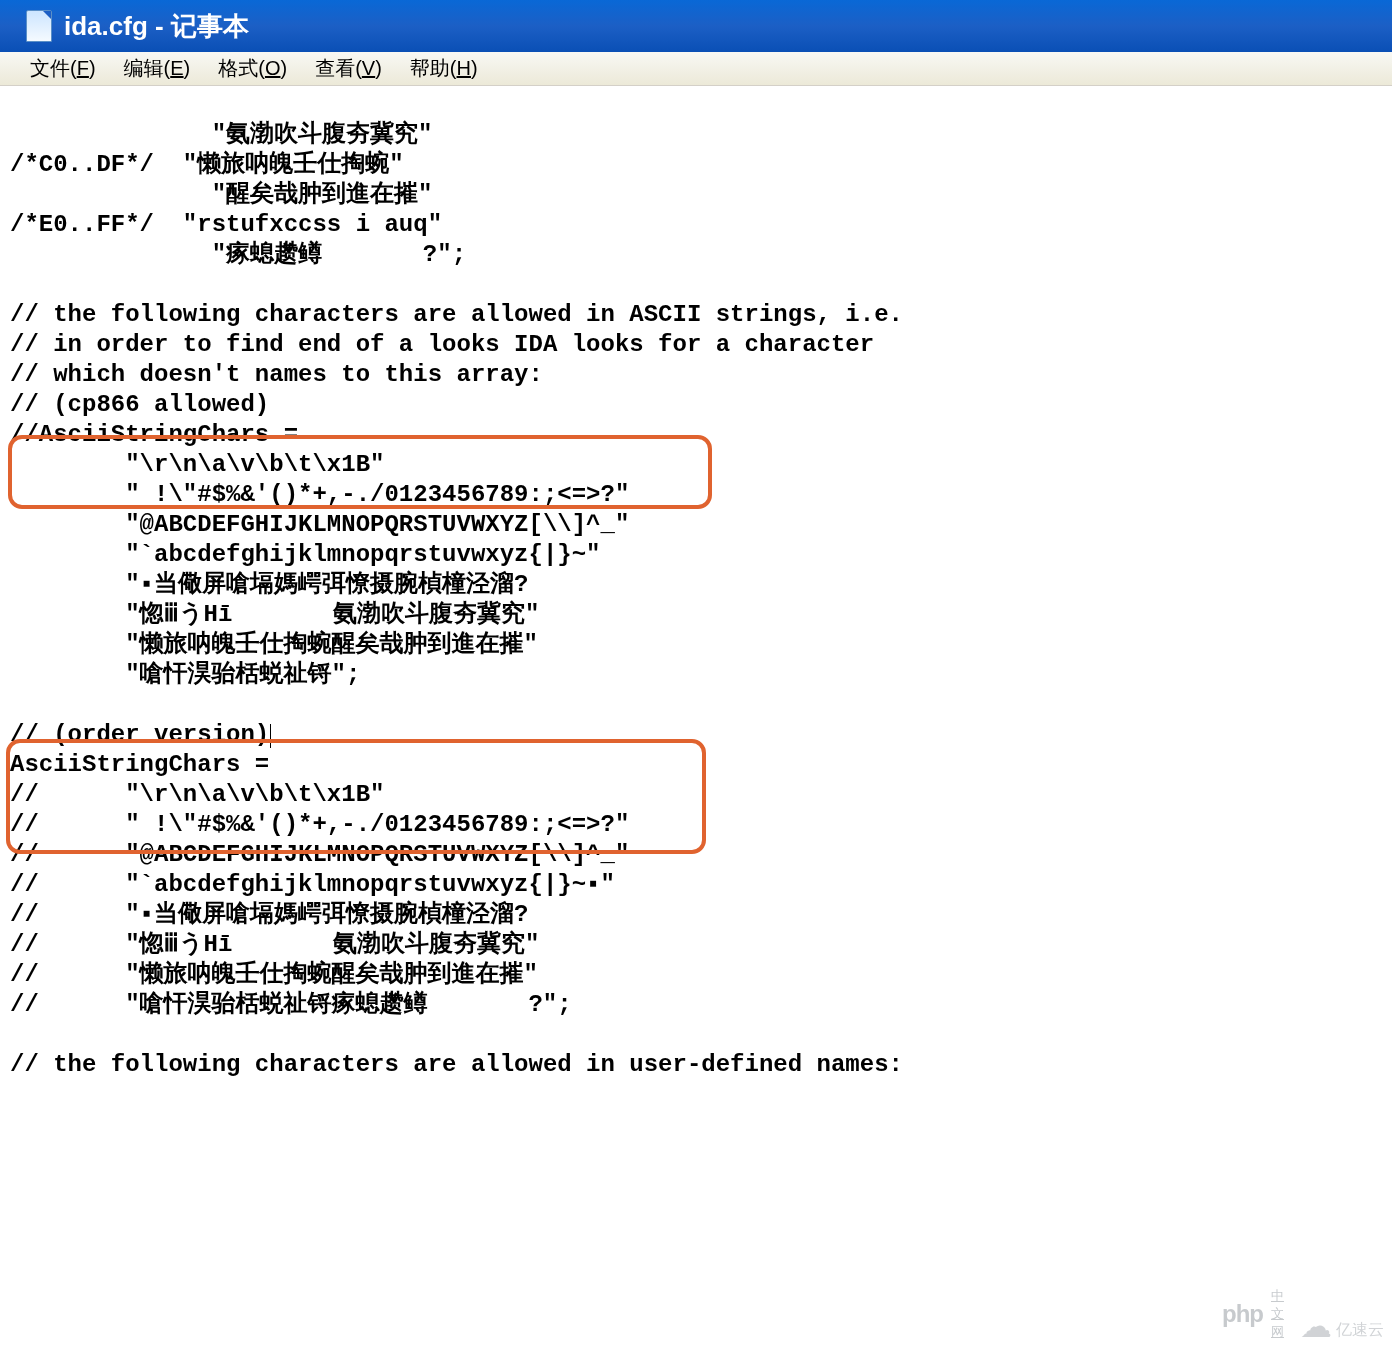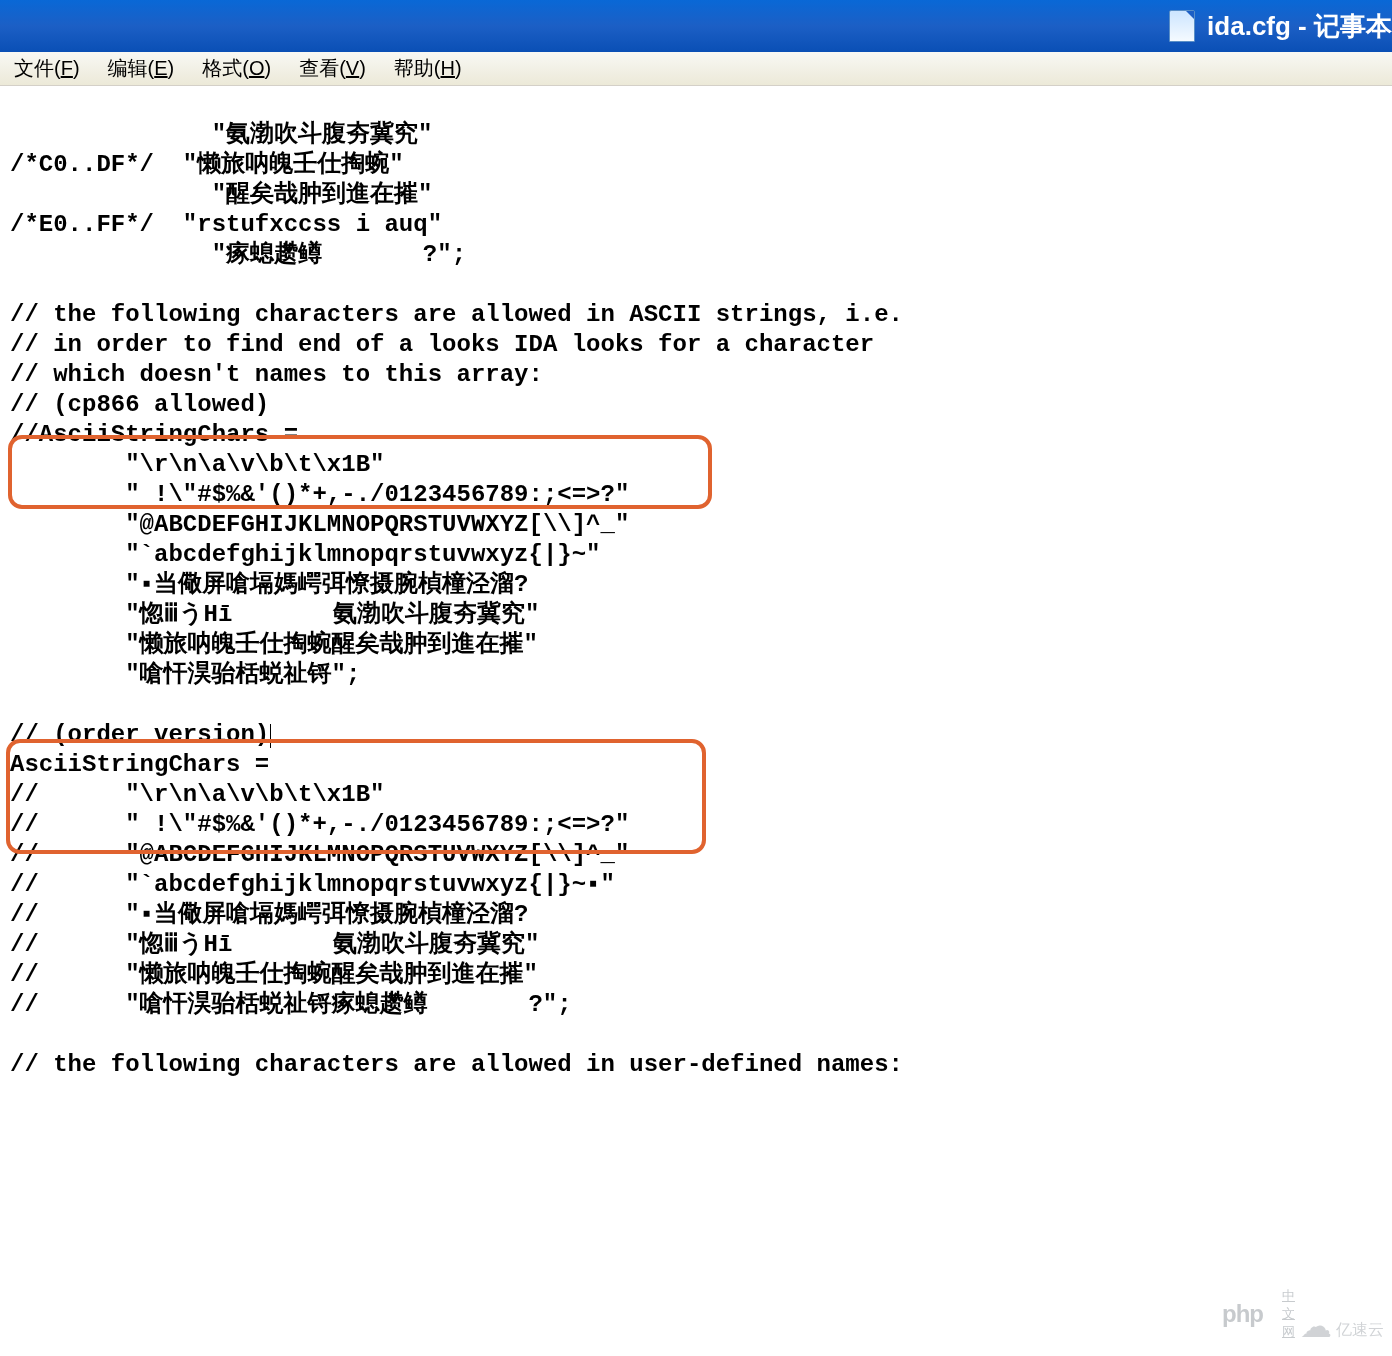--- a/index.html
+++ b/index.html
@@ -17,21 +17,20 @@
     }
     .titlebar {
       background: linear-gradient(to bottom, #0968d6 0%, #1c5fc5 50%, #0a4fb5 100%);
       height: 52px;
       display: flex;
       align-items: center;
       padding-left: 26px;
       color: white;
       font-size: 26px;
       font-weight: bold;
-      justify-content: flex-end;
     }
     .titlebar-icon {
       width: 26px;
       height: 32px;
       background: linear-gradient(to bottom, #cce5ff 0%, #f5faff 100%);
       border: 1px solid #5a8fc7;
       border-radius: 2px 2px 0 0;
       margin-right: 12px;
       position: relative;
     }
@@ -42,21 +41,21 @@
       right: 0;
       border-style: solid;
       border-width: 0 8px 8px 0;
       border-color: transparent #1c5fc5 transparent transparent;
     }
     .menubar {
       background: linear-gradient(to bottom, #f8f8f4 0%, #ece9d8 100%);
       height: 34px;
       display: flex;
       align-items: center;
-      padding-left: 0;
+      padding-left: 16px;
       font-size: 20px;
       border-bottom: 1px solid #d4d0c8;
       color: #000;
     }
     .menu-item {
       padding: 4px 14px;
       cursor: default;
     }
     .menu-item .underline {
       text-decoration: underline;
@@ -109,21 +108,21 @@
       font-family: sans-serif;
     }
     .wm1-logo {
       font-size: 24px;
       color: #9aa0a6;
       font-weight: bold;
       letter-spacing: -1px;
     }
     .wm1-text {
       font-size: 13px;
-      margin-left: 19px;
+      margin-left: 8px;
       color: #9aa0a6;
       text-decoration: underline;
     }
     .watermark2 {
       position: absolute;
       bottom: 14px;
       right: 8px;
       display: flex;
       align-items: center;
       opacity: 0.45;

